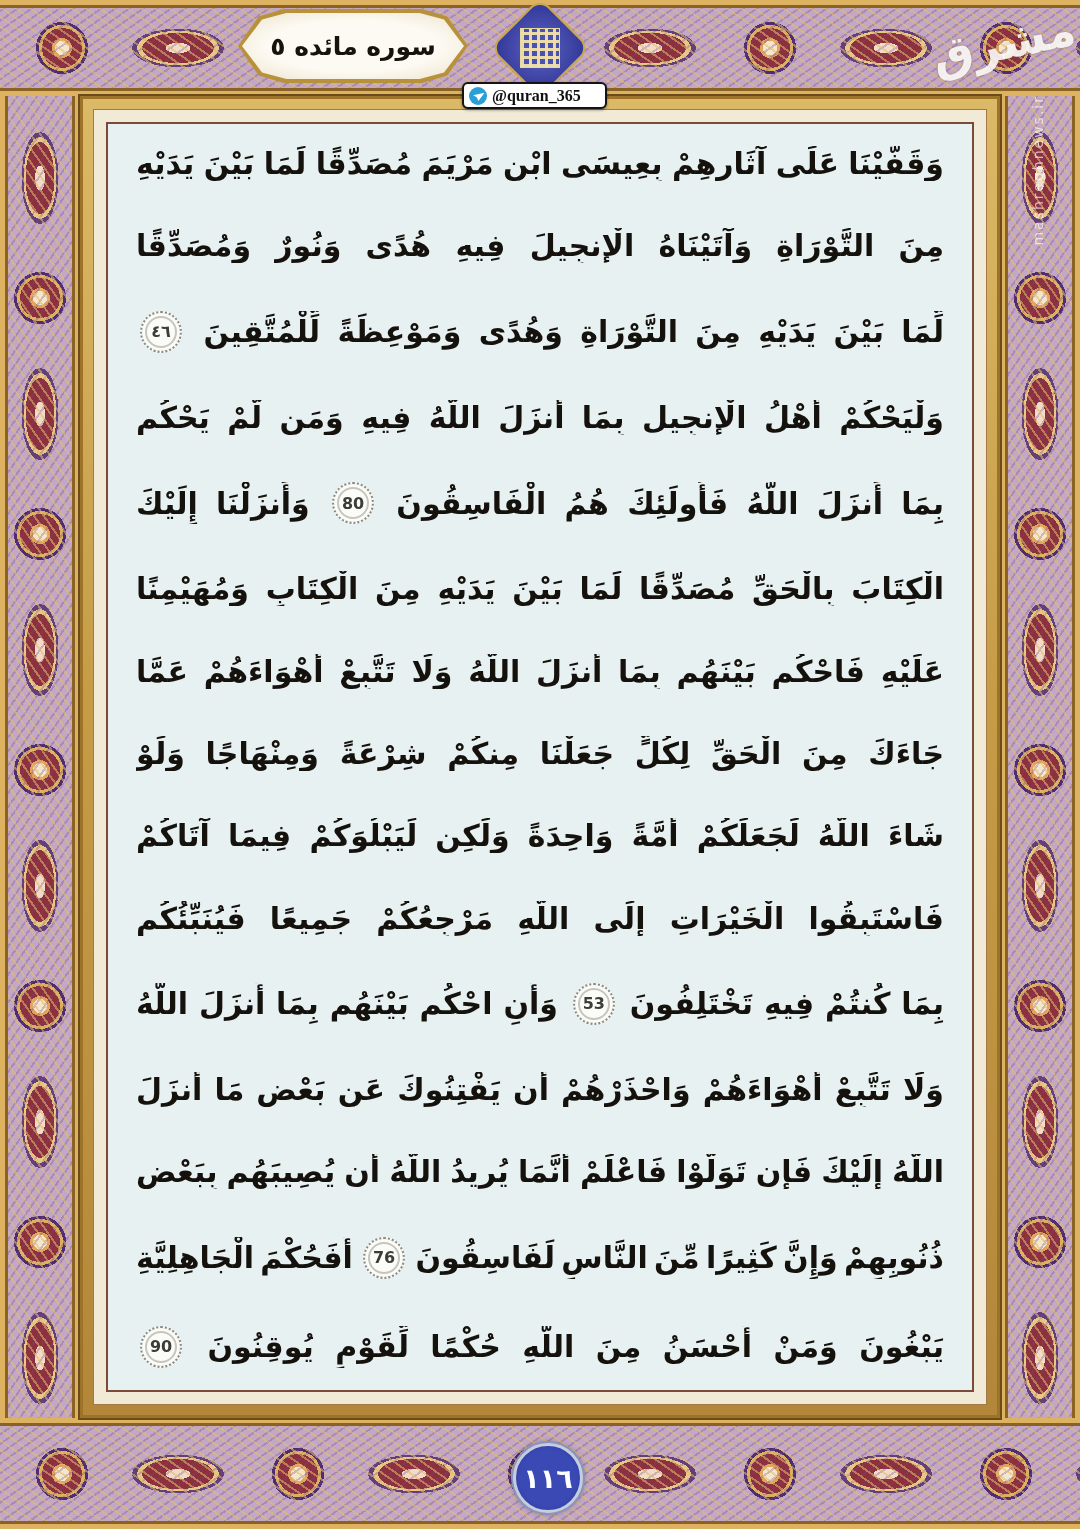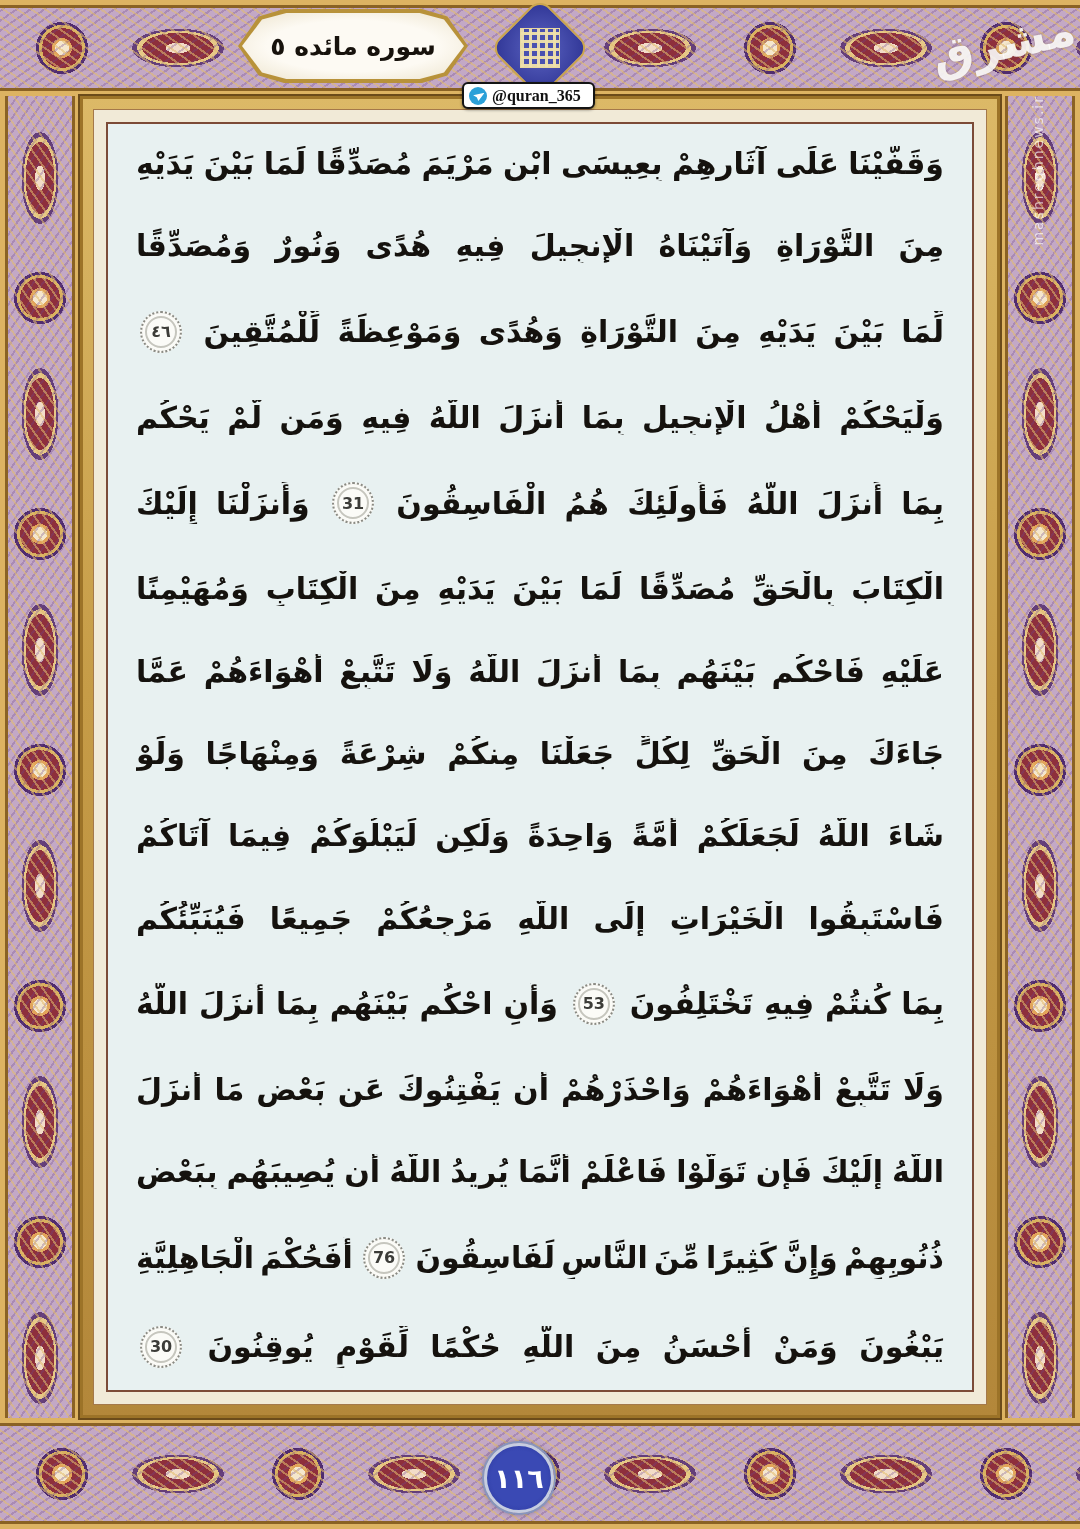--- a/index.html
+++ b/index.html
@@ -68,21 +68,21 @@
     background-image:
       repeating-linear-gradient(0deg, rgba(240,225,170,0.95) 0 3px, rgba(240,225,170,0) 3px 8px),
       repeating-linear-gradient(90deg, rgba(240,225,170,0.95) 0 3px, rgba(240,225,170,0) 3px 8px);
     border: 1px solid #e8d9a0;
   }
 
   
   .tg-badge {
     position: absolute; left: 462px; top: 82px; height: 27px; z-index: 5;
     background: #fff; border: 2px solid #141414; border-radius: 6px;
-    display: flex; align-items: center; gap: 5px; padding: 0 12px 0 5px;
+    display: flex; align-items: center; gap: 5px; padding: 0 24px 0 5px;
     box-shadow: 0 1px 3px rgba(0,0,0,0.45);
     cursor: pointer;
   }
   .tg-circle { width: 18px; height: 18px; border-radius: 50%; background: #2ba0d8; position: relative; flex: 0 0 auto; }
   .tg-plane { position: absolute; left: 4px; top: 5px; width: 11px; height: 9px; background: #fff;
               clip-path: polygon(0 45%, 100% 0, 55% 100%, 35% 62%); transform: rotate(8deg); }
   .tg-text { font-family: "Liberation Serif", serif; font-weight: bold; font-size: 16px; color: #111; white-space: nowrap; }
 
   
   .inner-frame {
@@ -108,21 +108,21 @@
   .verse-marker {
     flex: 0 0 auto; width: 42px; height: 42px; border-radius: 50%;
     background: #fbfbf7; border: 2px dotted #8a8a83;
     box-shadow: inset 0 0 0 3px #fbfbf7, inset 0 0 0 5px #c6c6be;
     display: inline-flex; align-items: center; justify-content: center;
     color: #3c3c38; font-size: 16px; font-weight: bold; margin: 0 4px;
   }
 
   
   .page-num {
-    position: absolute; left: 484px; top: 1443px; width: 70px; height: 70px; z-index: 4;
+    position: absolute; left: 513px; top: 1443px; width: 70px; height: 70px; z-index: 4;
     border-radius: 50%;
     background: radial-gradient(circle, #3a49b4 0 60%, #2b379b 100%);
     border: 3px solid #c6cde0;
     box-shadow: 0 0 0 2px #8795bd, 0 0 6px rgba(0,0,0,0.5);
     display: flex; align-items: center; justify-content: center;
   }
   .page-num span { color: #fff; font-size: 27px; font-weight: bold; }
 
   
   .wm-logo {
@@ -215,21 +215,21 @@
             <span class="word">لَّمْ</span>
             <span class="word">يَحْكُم</span>
           </div>
           <div class="qline">
             <span class="word">بِمَا</span>
             <span class="word">أَنزَلَ</span>
             <span class="word">اللَّهُ</span>
             <span class="word">فَأُولَئِكَ</span>
             <span class="word">هُمُ</span>
             <span class="word">الْفَاسِقُونَ</span>
-            <span class="verse-marker">31</span>
+            <span class="verse-marker">80</span>
             <span class="word">وَأَنزَلْنَا</span>
             <span class="word">إِلَيْكَ</span>
           </div>
           <div class="qline">
             <span class="word">الْكِتَابَ</span>
             <span class="word">بِالْحَقِّ</span>
             <span class="word">مُصَدِّقًا</span>
             <span class="word">لِّمَا</span>
             <span class="word">بَيْنَ</span>
             <span class="word">يَدَيْهِ</span>
@@ -331,21 +331,21 @@
           </div>
           <div class="qline">
             <span class="word">يَبْغُونَ</span>
             <span class="word">وَمَنْ</span>
             <span class="word">أَحْسَنُ</span>
             <span class="word">مِنَ</span>
             <span class="word">اللَّهِ</span>
             <span class="word">حُكْمًا</span>
             <span class="word">لِّقَوْمٍ</span>
             <span class="word">يُوقِنُونَ</span>
-            <span class="verse-marker">30</span>
+            <span class="verse-marker">90</span>
           </div>
         </div>
     </div>
   </div>
 
   <div class="page-num">
     <span>١١٦</span>
   </div>
 
 </div>

